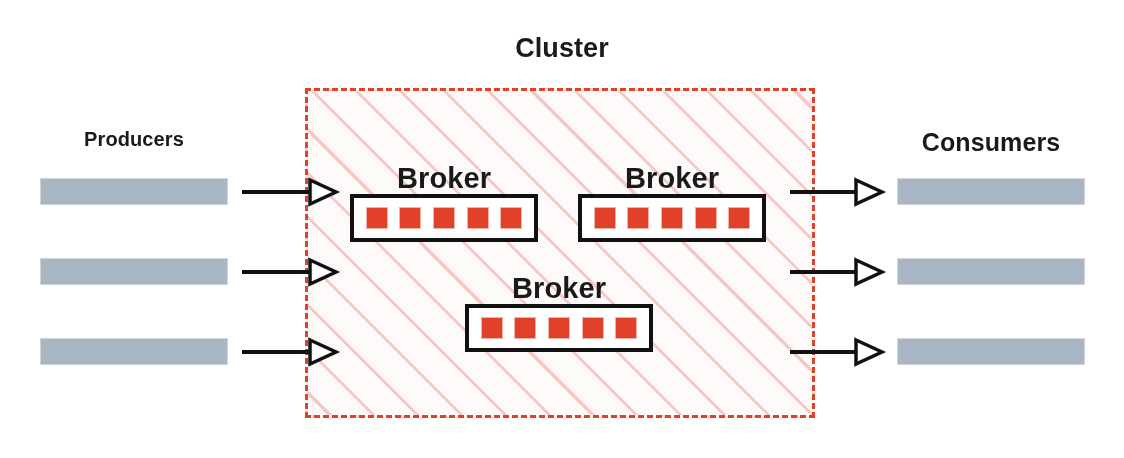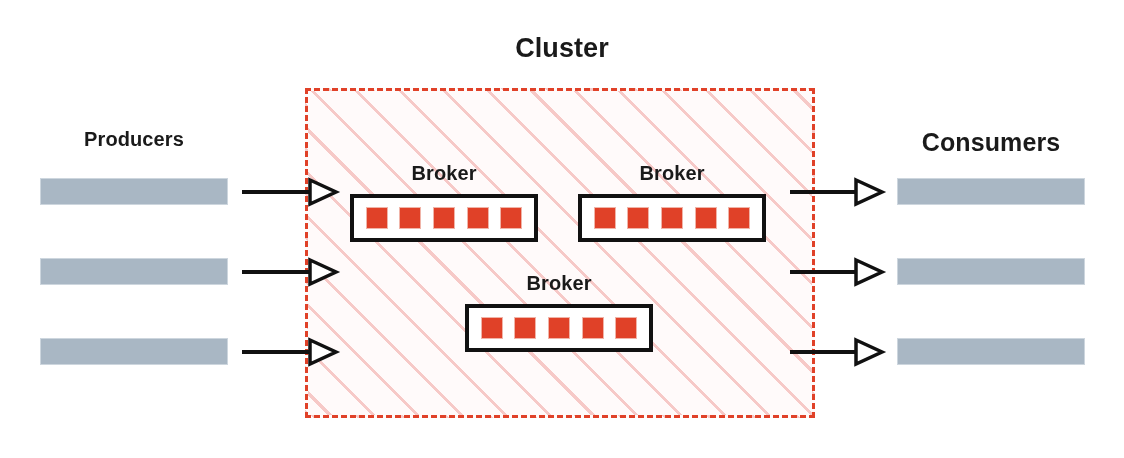--- a/index.html
+++ b/index.html
@@ -40,21 +40,21 @@
     top: 128px;
     font-size: 20px;
   }
   .label-consumers {
     left: 897px;
     width: 188px;
     top: 128px;
     font-size: 25px;
   }
   .label-broker {
-    font-size: 20px;
+    font-size: 29px;
     top: 0;
     left: 0;
     width: 100%;
   }
 
   
   .cluster-box {
     position: absolute;
     left: 305px;
     top: 88px;

